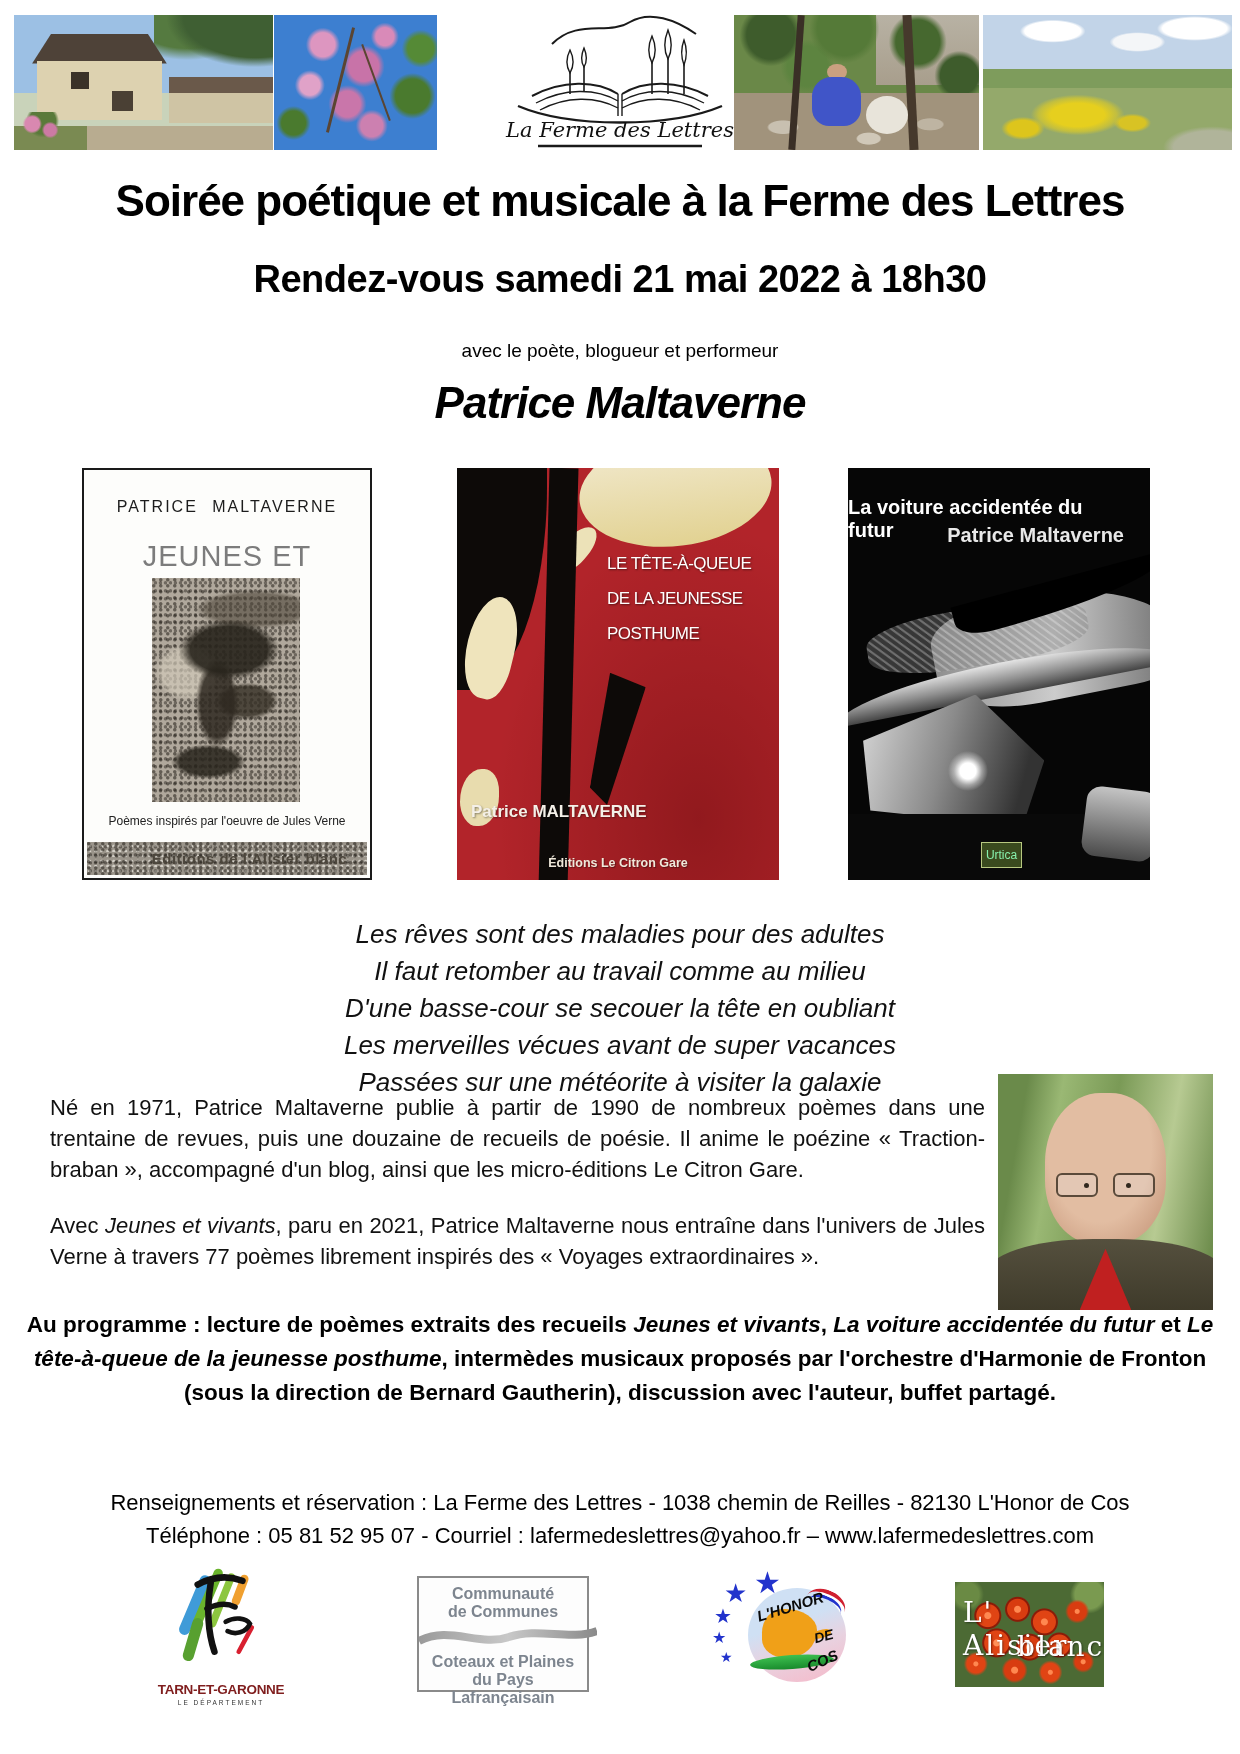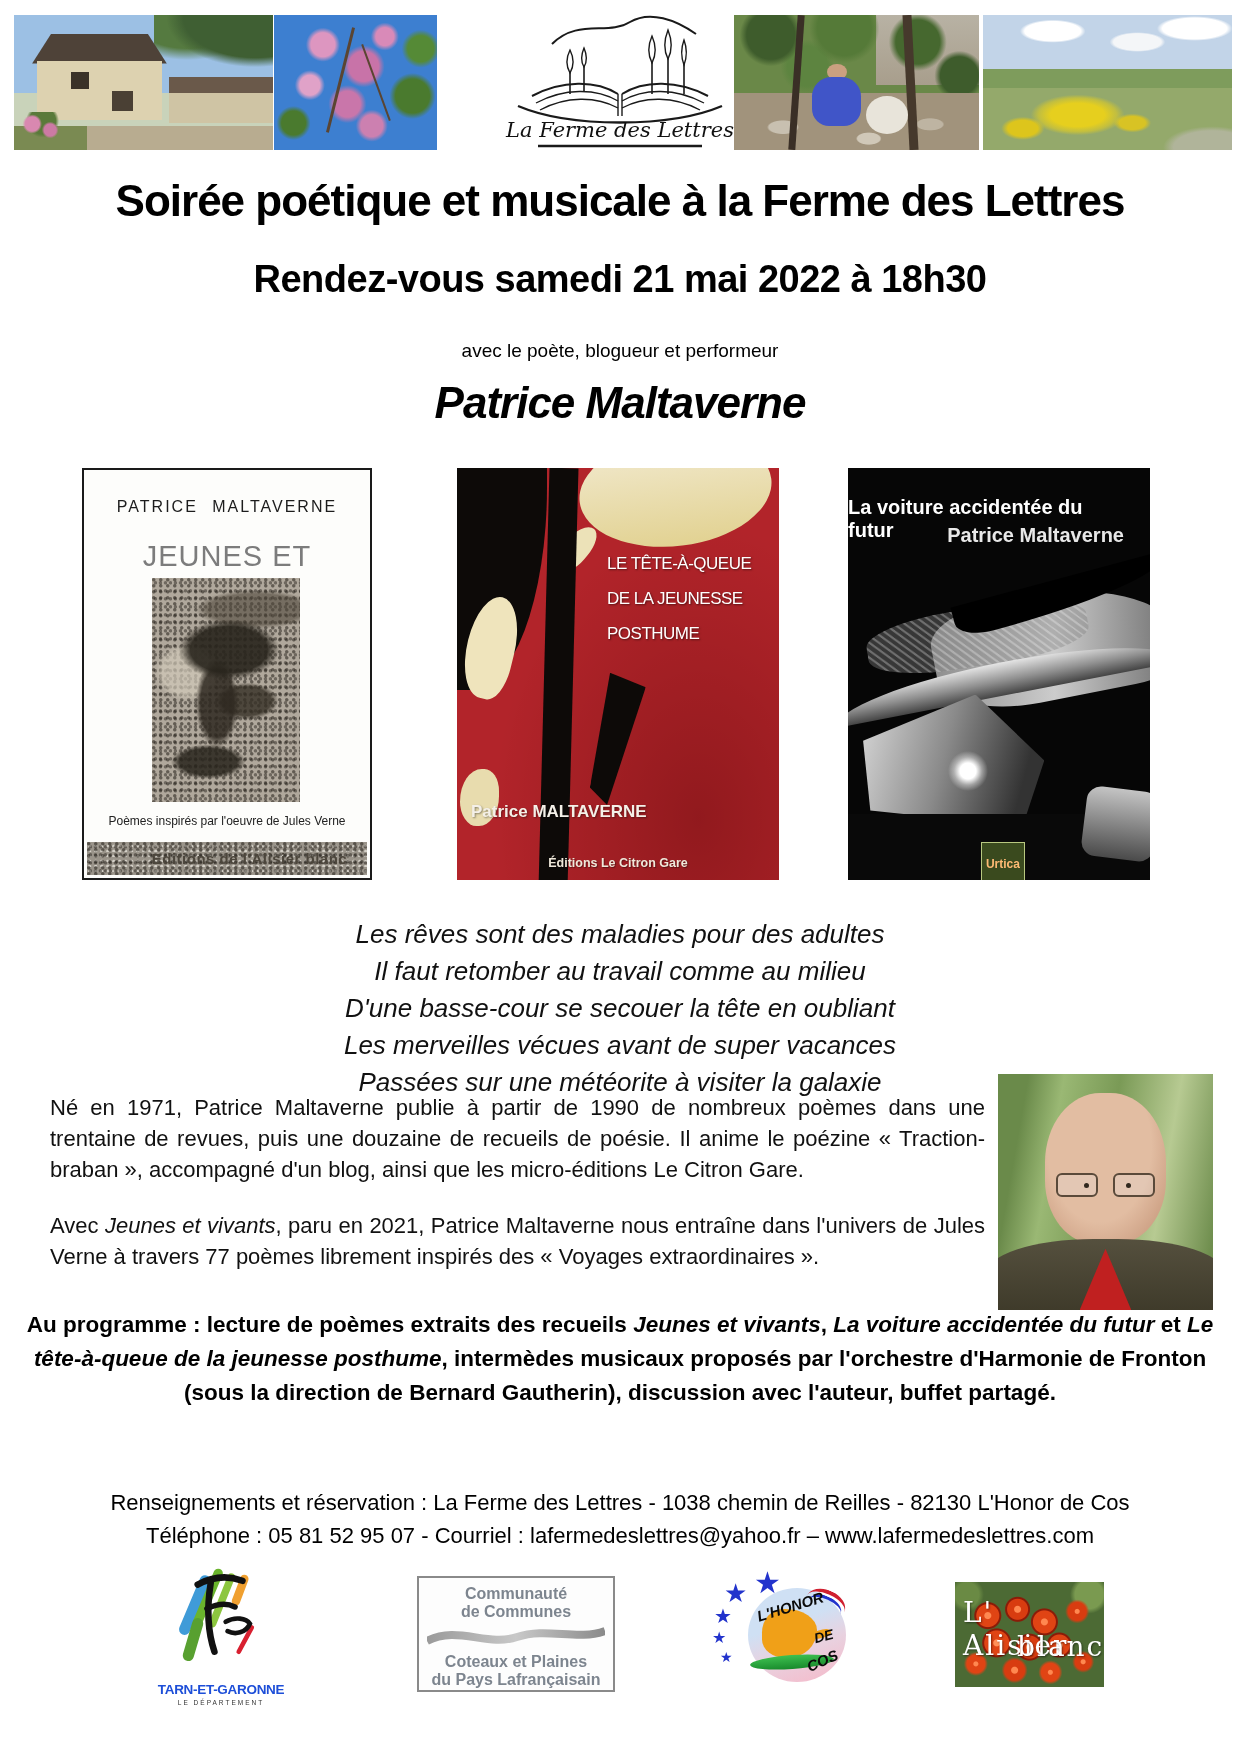--- a/index.html
+++ b/index.html
@@ -144,22 +144,22 @@
     border-radius:50% 50% 40% 40%/100% 100% 0 0;transform:rotate(-11deg);}
   .car-headlight{position:absolute;left:5%;top:55%;width:60%;height:32%;
     background:radial-gradient(circle 20px at 58% 58%,#ffffff 0 8px,rgba(255,255,255,.4) 14px,transparent 20px),
                linear-gradient(105deg,#d8d8d8,#8a8a8a 45%,#333 85%);
     clip-path:polygon(0 35%,62% 0,100% 50%,88% 100%,4% 88%);}
   .car-lower{position:absolute;bottom:0;left:0;width:100%;height:16%;background:#090909;}
   .car-corner{position:absolute;right:-2%;bottom:5%;width:24%;height:17%;
     background:linear-gradient(#c4c4c4,#4a4a4a);border-radius:20%;transform:rotate(7deg);}
   .c3-title{position:absolute;right:26px;top:28px;font-size:20px;font-weight:bold;color:#fff;}
   .c3-author{position:absolute;right:26px;top:56px;font-size:20px;font-weight:bold;color:#e8e8e8;}
-  .c3-label{position:absolute;left:44%;top:374px;font-size:12px;font-weight:bold;color:#fdba74;
-    background:#3a4a1e;padding:14px 4px;border:1px solid #b8c880;}
+  .c3-label{position:absolute;left:44%;top:374px;font-size:12px;font-weight:normal;color:#86efac;
+    background:#3a4a1e;padding:5px 4px;border:1px solid #b8c880;}
 
   
   .poem{position:absolute;top:916px;left:0;width:100%;text-align:center;
     font-size:26px;font-style:italic;line-height:37px;color:#111;}
   .bio{position:absolute;left:50px;top:1092px;width:935px;font-size:22px;line-height:31px;
     text-align:justify;color:#111;}
   .bio p{margin:0;}
   .bio p + p{margin-top:25px;}
   .it{font-style:italic;}
   .portrait{position:absolute;left:998px;top:1074px;width:215px;height:236px;overflow:hidden;
@@ -183,23 +183,23 @@
   .programme{position:absolute;left:25px;top:1308px;width:1190px;margin:0;text-align:center;
     font-size:22.5px;font-weight:bold;line-height:34px;color:#000;}
   .bi{font-style:italic;}
   .entree{position:absolute;top:1432px;left:0;width:100%;text-align:center;font-size:20.5px;
     white-space:nowrap;color:#000;}
   .contact{position:absolute;top:1486px;left:0;width:100%;text-align:center;font-size:22px;
     line-height:33px;color:#000;}
 
   
   .tarn{position:absolute;left:156px;top:1564px;width:130px;height:148px;text-align:center;}
-  .tarn-name{font-size:13.5px;font-weight:bold;letter-spacing:-0.3px;color:#1d4ed8;margin-top:2px;}
+  .tarn-name{font-size:13.5px;font-weight:bold;letter-spacing:-0.3px;color:#7f1d1d;margin-top:2px;}
   .tarn-sub{font-size:6.5px;letter-spacing:2px;color:#333;margin-top:2px;}
-  .cdc{position:absolute;left:417px;top:1576px;width:198px;height:116px;box-sizing:border-box;
+  .cdc{position:absolute;left:417px;top:1576px;width:172px;height:116px;box-sizing:border-box;
     border:2px solid #8a8a8a;background:#fdfdfd;text-align:center;color:#7d858f;font-weight:bold;}
   .cdc-l1{font-size:16px;margin-top:7px;} .cdc-l2{font-size:16px;}
   .cdc-wave{margin:2px 0 0 0;}
   .cdc-l3{font-size:16px;margin-top:0;} .cdc-l4{font-size:16px;}
   .honor{position:absolute;left:714px;top:1572px;width:152px;height:126px;}
   .h-star{position:absolute;color:#2233cc;line-height:1;}
   .h-circle{position:absolute;left:34px;top:16px;width:98px;height:94px;border-radius:50%;
     background:linear-gradient(160deg,#cfe0f4 0 38%,#e8d2e0 62%,#f6b8c8);}
   .h-arc{position:absolute;left:58%;top:2%;width:42%;height:26%;border:0;
     border-top:4px solid #d02030;border-radius:50%;transform:rotate(24deg);}

